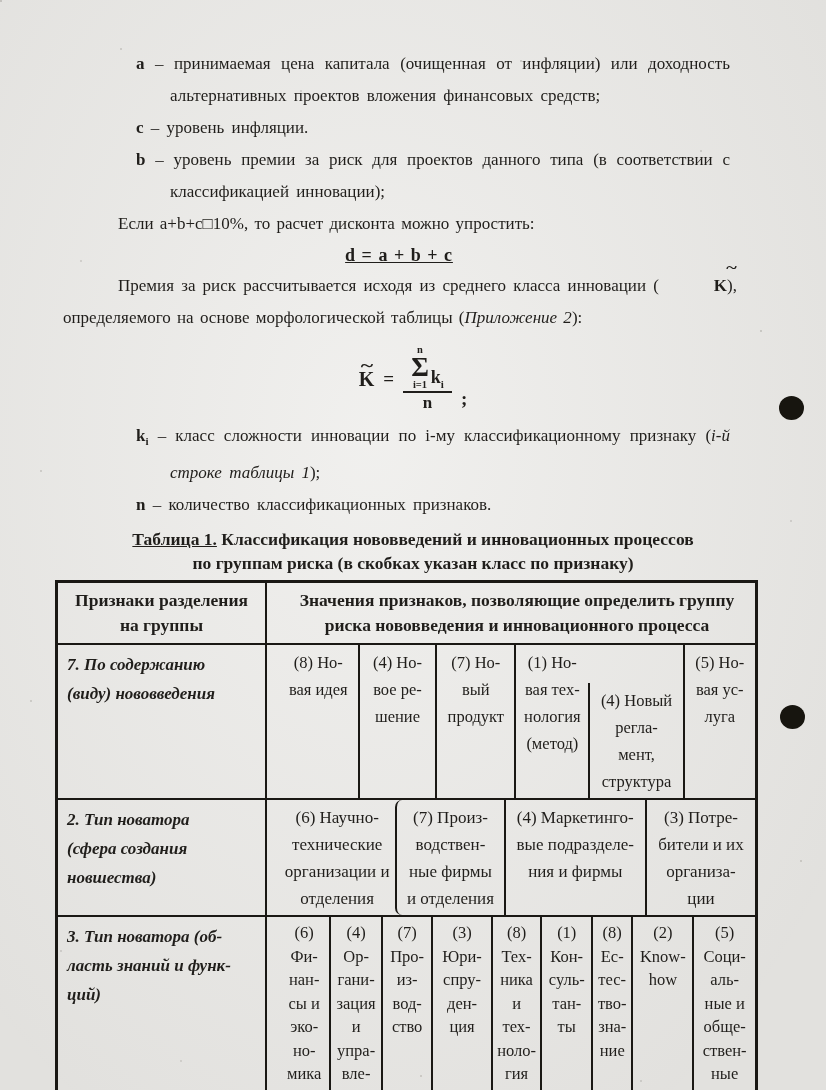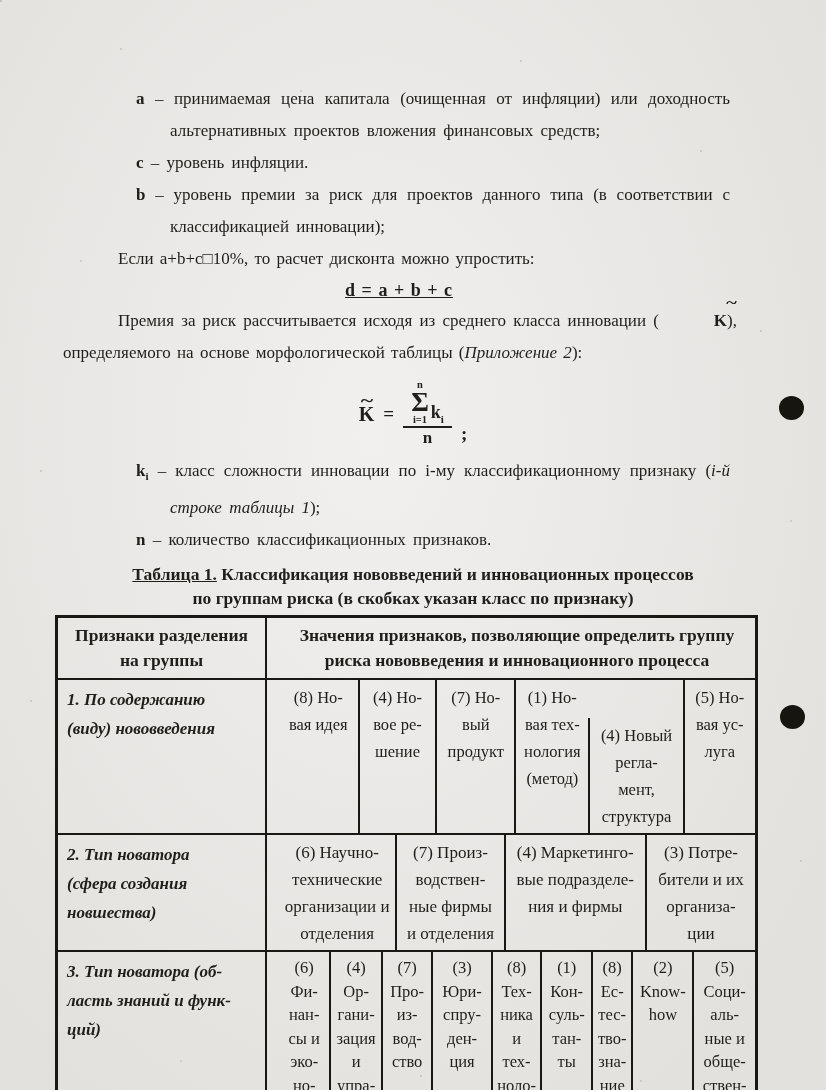--- a/index.html
+++ b/index.html
@@ -7,21 +7,21 @@
     position:relative;
     width:826px;height:1090px;
     background:
       radial-gradient(ellipse at 45% 40%, rgba(255,255,255,0.35), rgba(0,0,0,0.03) 85%),
       #e9e8e5;
     overflow:hidden;
     font-family:"Liberation Serif","DejaVu Serif",serif;
     color:#201e1b;
     box-sizing:border-box;
   }
-  .upper{padding-top:83px;}
+  .upper{padding-top:48px;}
   
   .defs{margin-left:136px;width:594px;text-align:justify;}
   .def-item{
     font-size:17px;line-height:32px;
     padding-left:34px;text-indent:-34px;
     word-spacing:3px;
   }
   .def-term{font-weight:bold;}
   
   .para{
@@ -192,21 +192,21 @@
     <div class="trow thead">
       <div class="tlabel">Признаки разделения
 на группы</div>
       <div class="tcells">
         <div class="tcell">Значения признаков, позволяющие определить группу
 риска нововведения и инновационного процесса</div>
       </div>
     </div>
 
     <div class="trow r1">
-      <div class="tlabel">1. По содержанию
+      <div class="tlabel">7. По содержанию
 (виду) нововведения</div>
       <div class="tcells">
         <div class="tcell" style="flex-grow:83;">(8) Но-
 вая идея</div>
         <div class="tcell" style="flex-grow:80;">(4) Но-
 вое ре-
 шение</div>
         <div class="tcell" style="flex-grow:81;">(7) Но-
 вый
 продукт</div>
@@ -226,21 +226,21 @@
 
     <div class="trow r2">
       <div class="tlabel">2. Тип новатора
 (сфера создания
 новшества)</div>
       <div class="tcells">
         <div class="tcell" style="flex-grow:122;">(6) Научно-
 технические
 организации и
 отделения</div>
-        <div class="tcell" style="flex-grow:111;">(7) Произ-
+        <div class="tcell" style="flex-grow:111;border-radius:7px;">(7) Произ-
 водствен-
 ные фирмы
 и отделения</div>
         <div class="tcell" style="flex-grow:147;">(4) Маркетинго-
 вые подразделе-
 ния и фирмы</div>
         <div class="tcell" style="flex-grow:113;">(3) Потре-
 бители и их
 организа-
 ции</div>

